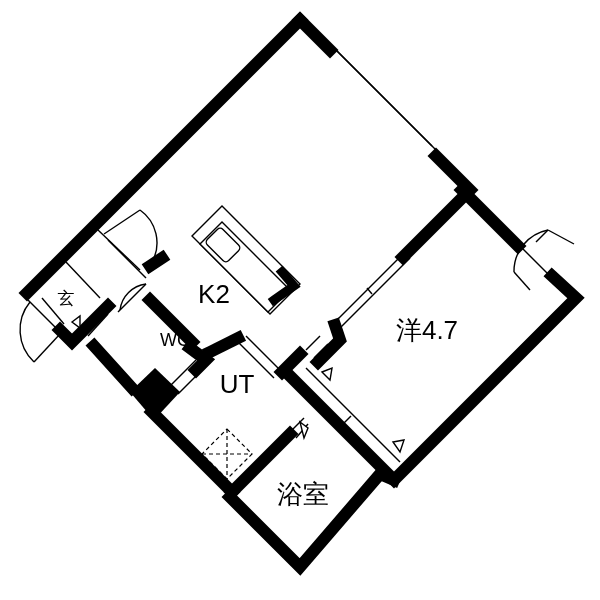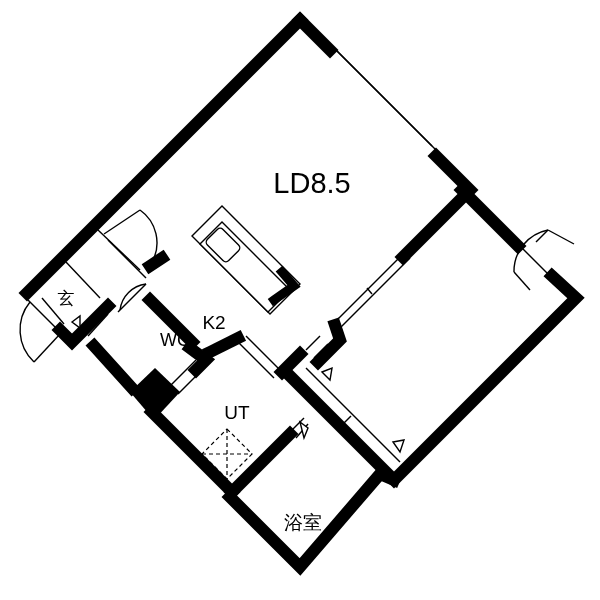--- a/index.html
+++ b/index.html
@@ -9,21 +9,21 @@
     .iwall { fill: none; stroke: #000; stroke-width: 9; stroke-linecap: square; }
     .thin { fill: none; stroke: #000; stroke-width: 1.4; }
     .winfill { fill: #fff; stroke: #000; stroke-width: 1.4; }
     .solid { fill: #000; }
     .dash { fill: none; stroke: #000; stroke-width: 1.2; stroke-dasharray: 4 3; }
     .label {
       position: absolute; font-family: "Liberation Sans", "DejaVu Sans", sans-serif;
       color: #000; white-space: nowrap; transform: translate(-50%, -50%); line-height: 1;
     }
     .lg { font-size: 29px; }
-    .md { font-size: 19px; margin-top: 28px; }
+    .md { font-size: 26px; }
     .sm { font-size: 18px; margin-left: 34px; }
     .xs { font-size: 17px; }
   </style>
 </head>
 <body>
 
 <div class="canvas">
   <svg width="600" height="600" viewBox="0 0 600 600">
 
     <polyline class="wall" points="300,20 27,293"></polyline>
@@ -126,19 +126,19 @@
     </g>
 
     <g>
       <polygon class="winfill" points="192,236 222,206 300,284 270,314"></polygon>
       <polygon class="winfill" points="200,244 222,222 290,290 268,312"></polygon>
       <rect class="thin" x="212" y="230" width="22" height="30" rx="4" transform="rotate(-45 223 245)"></rect>
       <polyline class="iwall" points="274,300 294,286 282,272" fill="none"></polyline>
     </g>
   </svg>
 
-  <span class="label lg" style="left:312px;top:183px;">LD8.5</span>
   <span class="label md" style="left:214px;top:294px;">K2</span>
+  <span class="label md" style="left:427px;top:330px;">洋4.7</span>
   <span class="label md" style="left:237px;top:384px;">UT</span>
   <span class="label md" style="left:303px;top:494px;text-align:center;">浴室</span>
   <span class="label sm" style="left:141px;top:340px;">WC</span>
   <span class="label xs" style="left:66px;top:298px;">玄</span>
 </div>
 
 </body></html>

